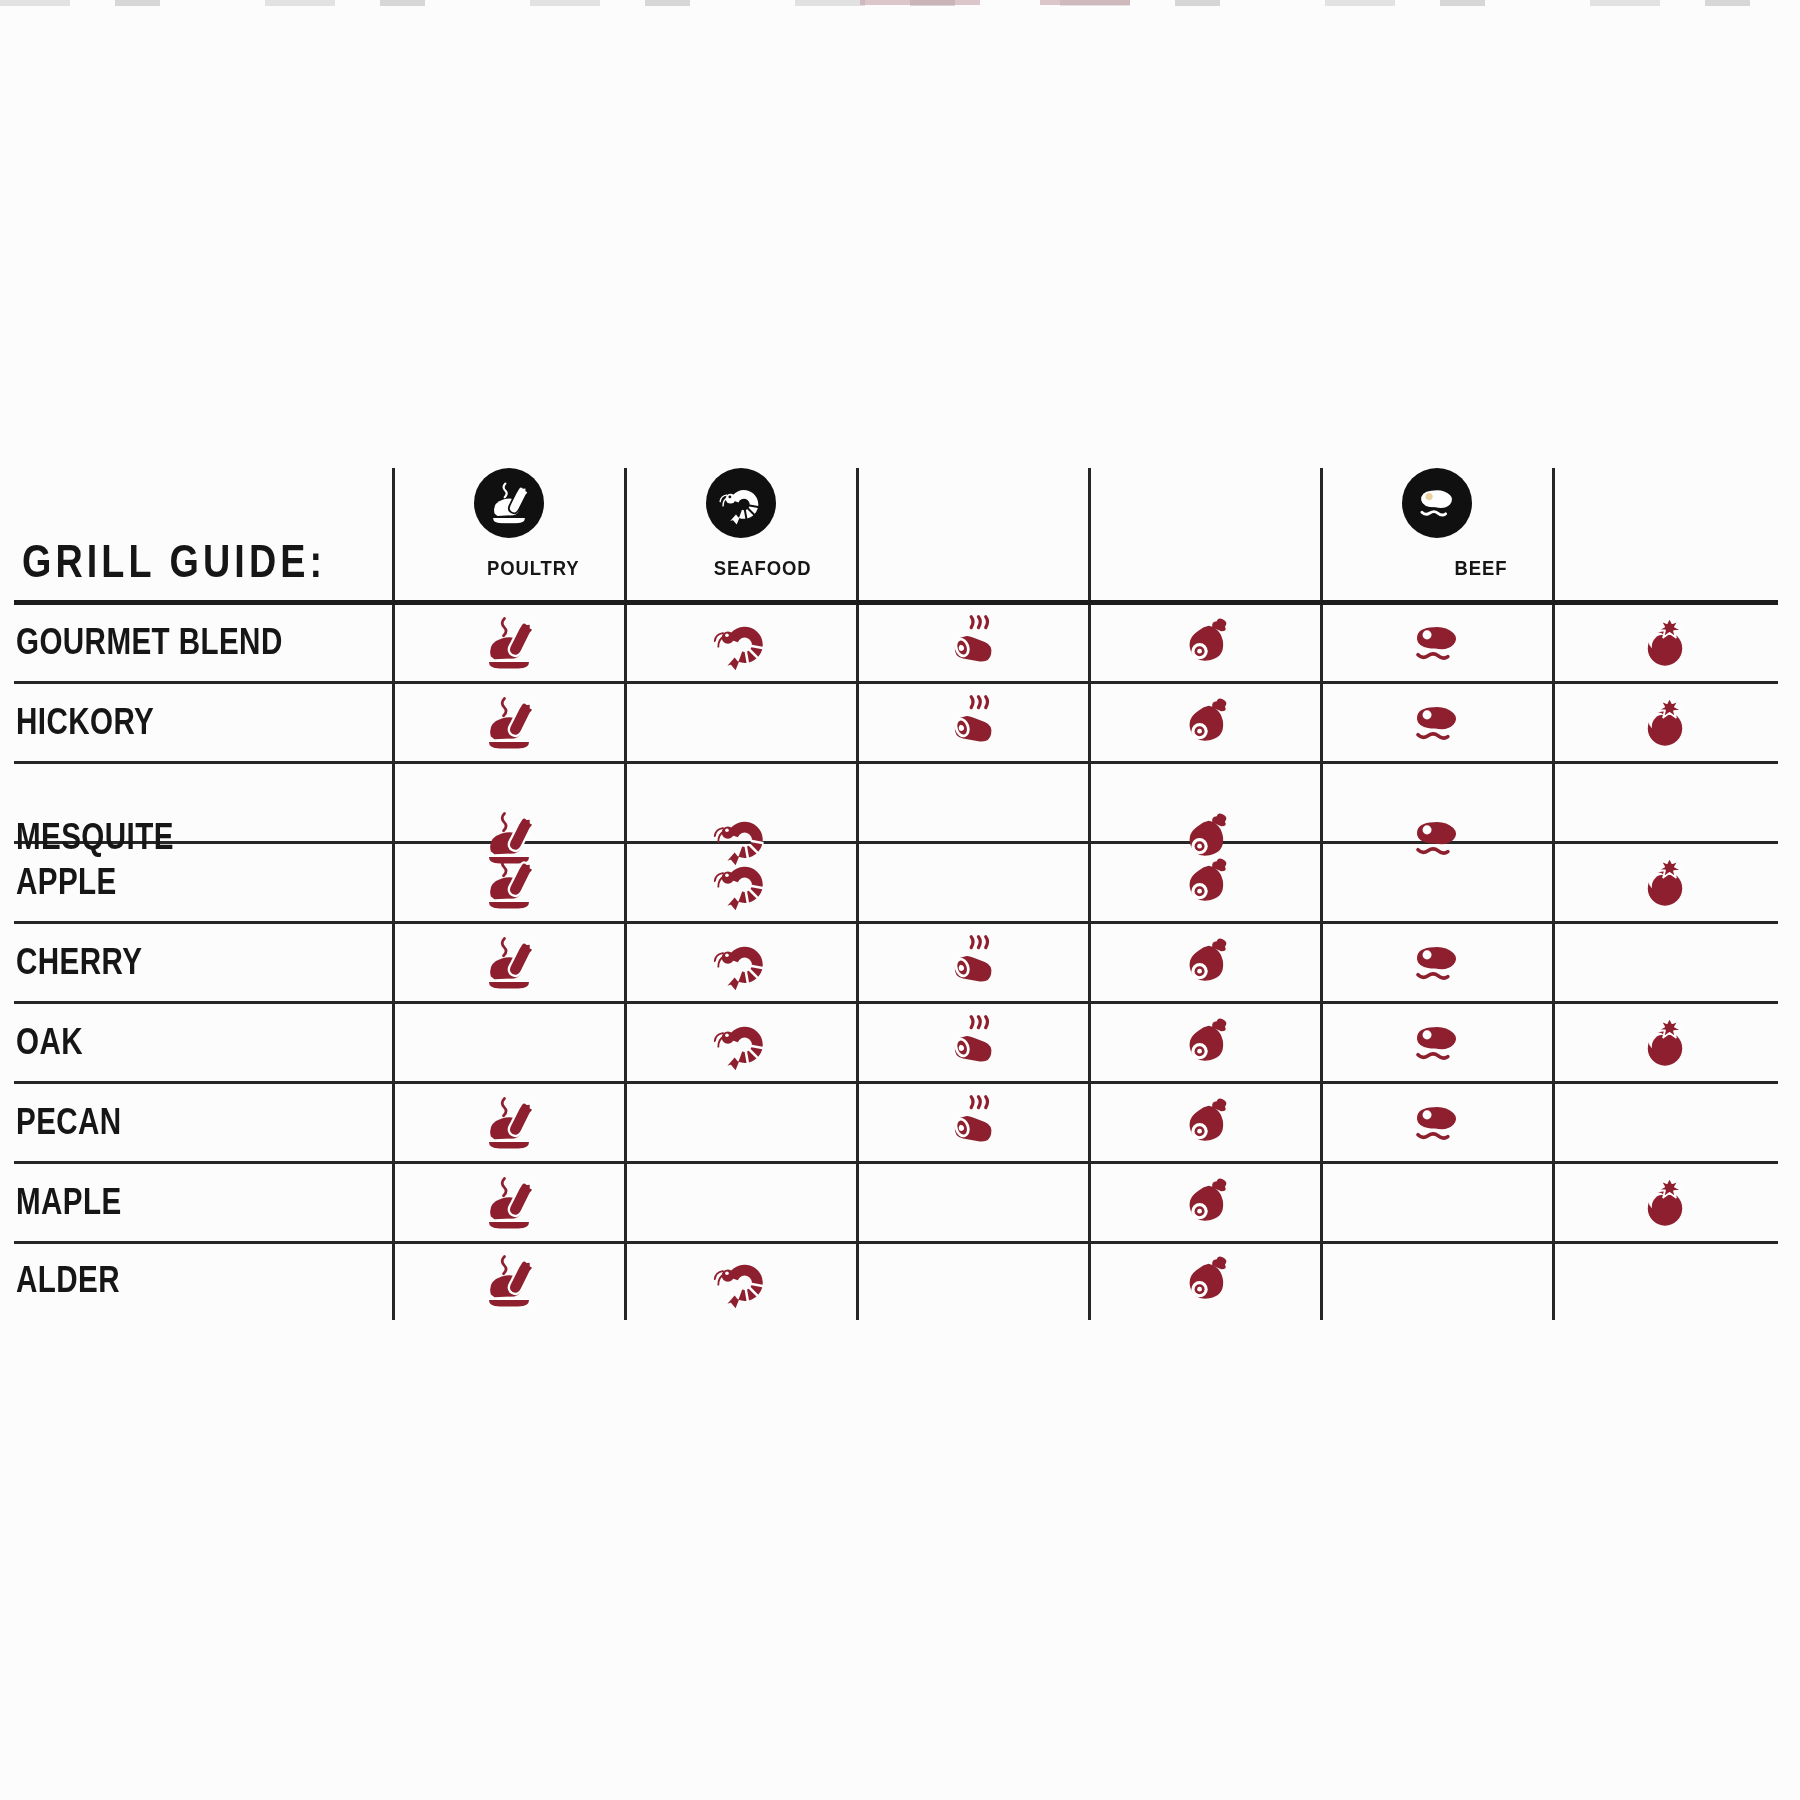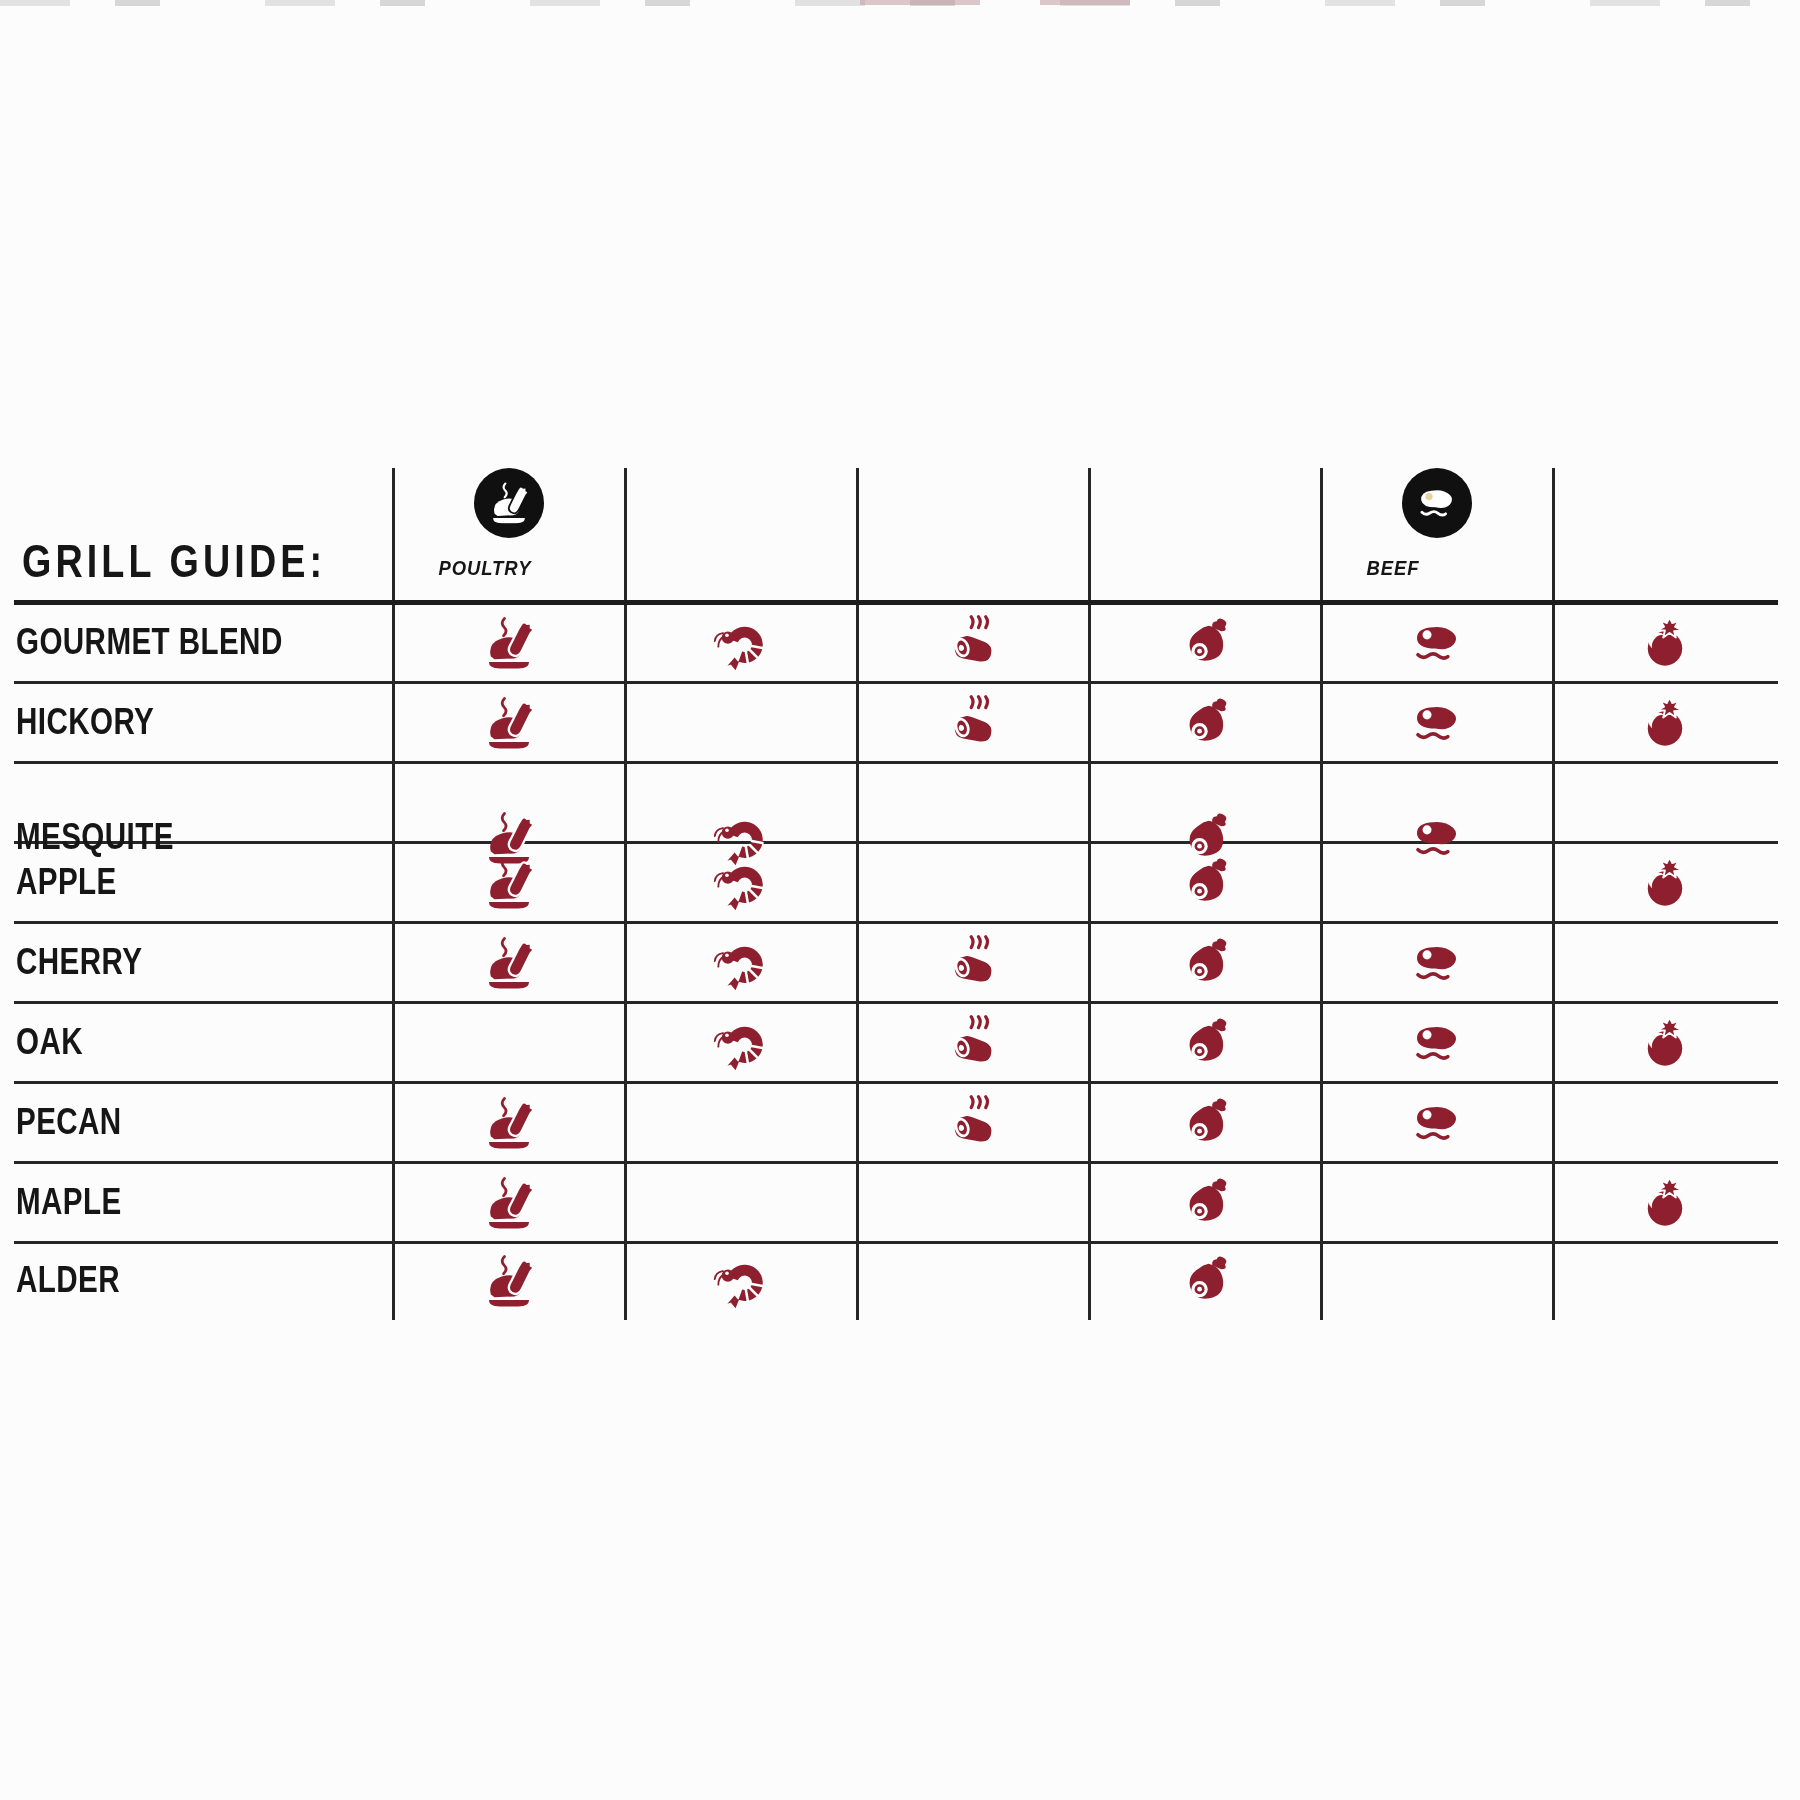--- a/index.html
+++ b/index.html
@@ -20,21 +20,21 @@
   .title{
     position:absolute;left:22px;top:534px;font-size:46px;font-weight:700;
     letter-spacing:5px;white-space:nowrap;color:#161616;
     transform:scaleX(.82);transform-origin:left top;
   }
 
   .vline{position:absolute;top:468px;height:852px;width:3px;background:#262626;}
   .hline{position:absolute;left:14px;width:1764px;height:3px;background:#262626;}
   .hline.thick{height:5px;background:#1c1c1c;}
 
-  .colhead{position:absolute;top:468px;width:160px;text-align:left;font-style:italic;}
+  .colhead{position:absolute;top:468px;width:160px;text-align:right;}
   .colhead .circle{
     width:70px;height:70px;border-radius:50%;background:#101010;margin:0 auto;
     display:flex;align-items:center;justify-content:center;
     color:#ffffff; --detail:#101010; --fat:#e8d2a0;
   }
   .colhead .circle svg{width:46px;height:46px;}
   .colhead .label{
     margin-top:18px;font-size:21px;font-weight:700;letter-spacing:1px;color:#161616;
     transform:scaleX(.88);transform-origin:center top;
   }
@@ -87,20 +87,33 @@
     <div class="circle">
   <svg class="icon" viewBox="0 0 64 64" aria-hidden="true">
     <path d="M27 5 Q22 10 27 15 Q31 19 26 24" fill="none" stroke="currentColor" stroke-width="3" stroke-linecap="round"></path>
     <path d="M12 47 Q8 32 24 27 Q42 22 46 36 Q48 46 38 49 L16 50 Z" fill="currentColor"></path>
     <path d="M45 12 Q48 7 52 11 Q57 9 56 15 Q61 17 56 21 L46 41 Q42 49 35 45 Q29 41 34 33 L42 17 Z" fill="currentColor" stroke="var(--detail)" stroke-width="2.5" stroke-linejoin="round"></path>
     <path d="M9 52 L55 52 Q56 61 42 61 L22 61 Q8 61 9 52 Z" fill="currentColor" stroke="var(--detail)" stroke-width="2"></path>
   </svg>
 </div>
     <div class="label">POULTRY</div>
   </div>
+  <div class="colhead h1">
+    <div class="circle">
+  <svg class="icon" viewBox="0 0 64 64" aria-hidden="true">
+    <path d="M17.2 27.2 A20 20 0 1 1 29.2 52.8 L33.3 41.5 A8 8 0 1 0 28.5 31.3 Z" fill="currentColor"></path>
+    <circle cx="17.5" cy="26" r="6.8" fill="currentColor"></circle>
+    <circle cx="16.5" cy="23.5" r="2" fill="var(--detail)"></circle>
+    <path d="M12 21 Q4 22 3 30 M13 25 Q7 28 7 36" fill="none" stroke="currentColor" stroke-width="2" stroke-linecap="round"></path>
+    <path d="M29 53 L17 57 L25 48 Z M30 52 L26 62 L20 55 Z" fill="currentColor"></path>
+    <path d="M55.7 37.5 L43.9 35.4 M50.1 48.1 L41.7 39.7 M39.5 53.7 L37.4 41.9" stroke="var(--detail)" stroke-width="2.8" stroke-linecap="round"></path>
+  </svg>
+</div>
+    <div class="label">SEAFOOD</div>
+  </div>
   <div class="colhead h4">
     <div class="circle">
   <svg class="icon" viewBox="0 0 64 64" aria-hidden="true">
     <path d="M10 28 Q9 17 24 15 Q41 12 50 21 Q56 27 50 34 Q43 41 30 38 Q12 38 10 28 Z" fill="currentColor"></path>
     <circle cx="21" cy="23" r="5" fill="var(--fat)"></circle>
     <path d="M11 45 q5 5 11 1 q6 -4 11 0 q6 5 11 1" fill="none" stroke="currentColor" stroke-width="4" stroke-linecap="round"></path>
   </svg>
 </div>
     <div class="label">BEEF</div>
   </div>

